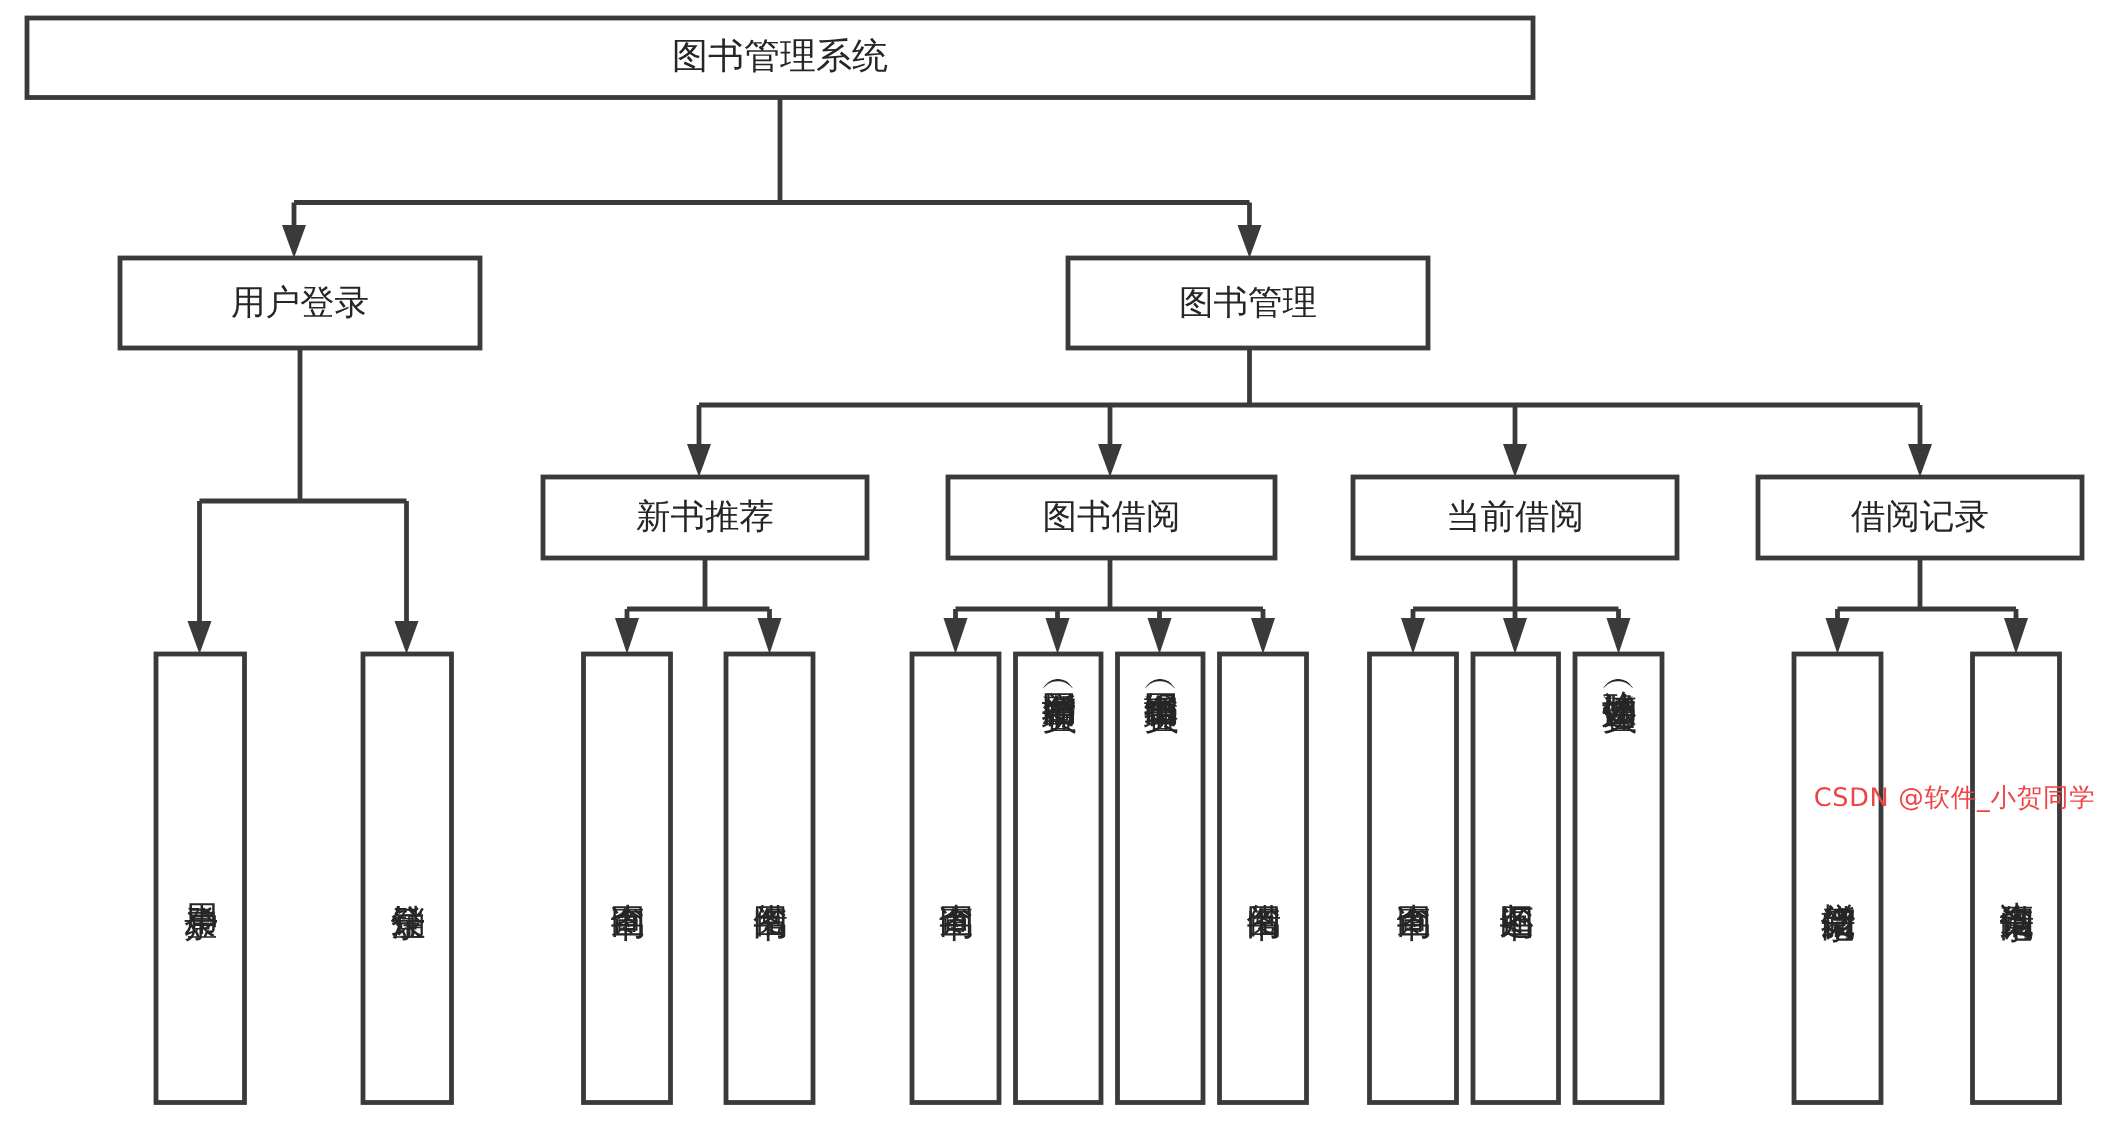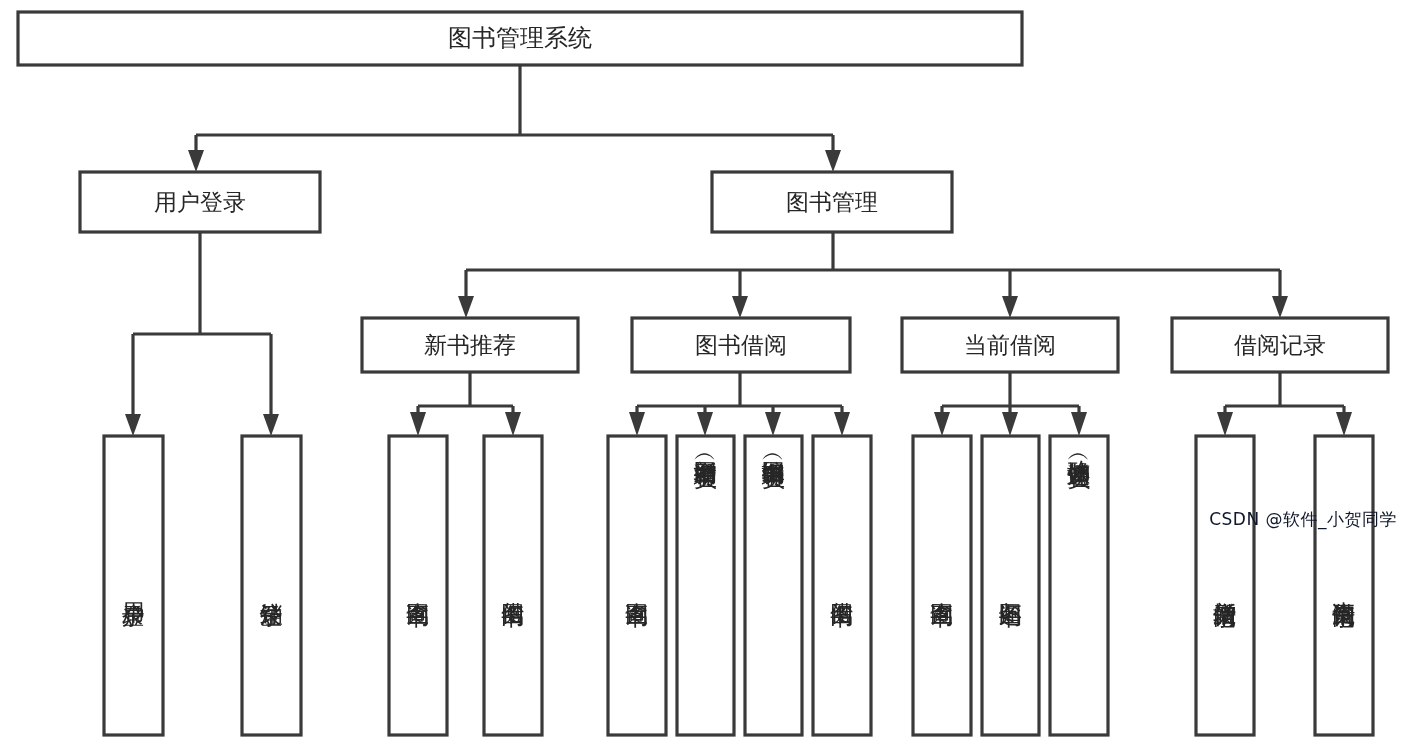--- a/index.html
+++ b/index.html
@@ -76,24 +76,24 @@
     color: #262626;
     white-space: nowrap;
     letter-spacing: 1px;
   }
   .leaf-label.centered {
     align-self: center;
   }
   .watermark {
     position: absolute;
     right: 8px;
-    bottom: 16px;
+    bottom: 4px;
     font-family: "DejaVu Sans", "Liberation Sans", sans-serif;
     font-size: 17px;
-    color: #0f172a;
+    color: #ef4444;
     white-space: nowrap;
     letter-spacing: 0.5px;
   }
 </style>
 </head>
 <body>
 
 <div id="diagram-root">
 
   <svg id="flowchart" viewBox="0 0 1405 747" xmlns="http://www.w3.org/2000/svg">

